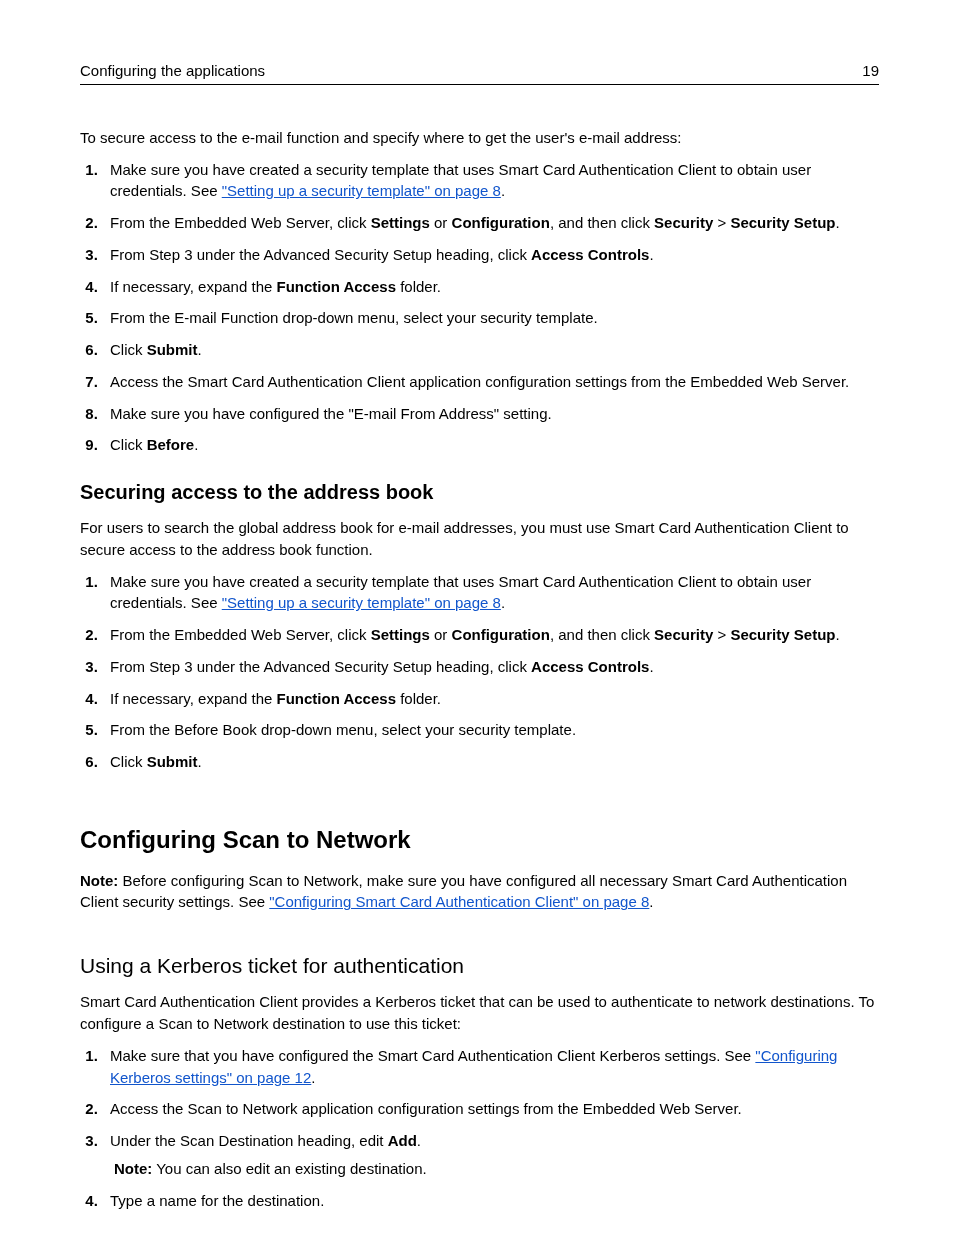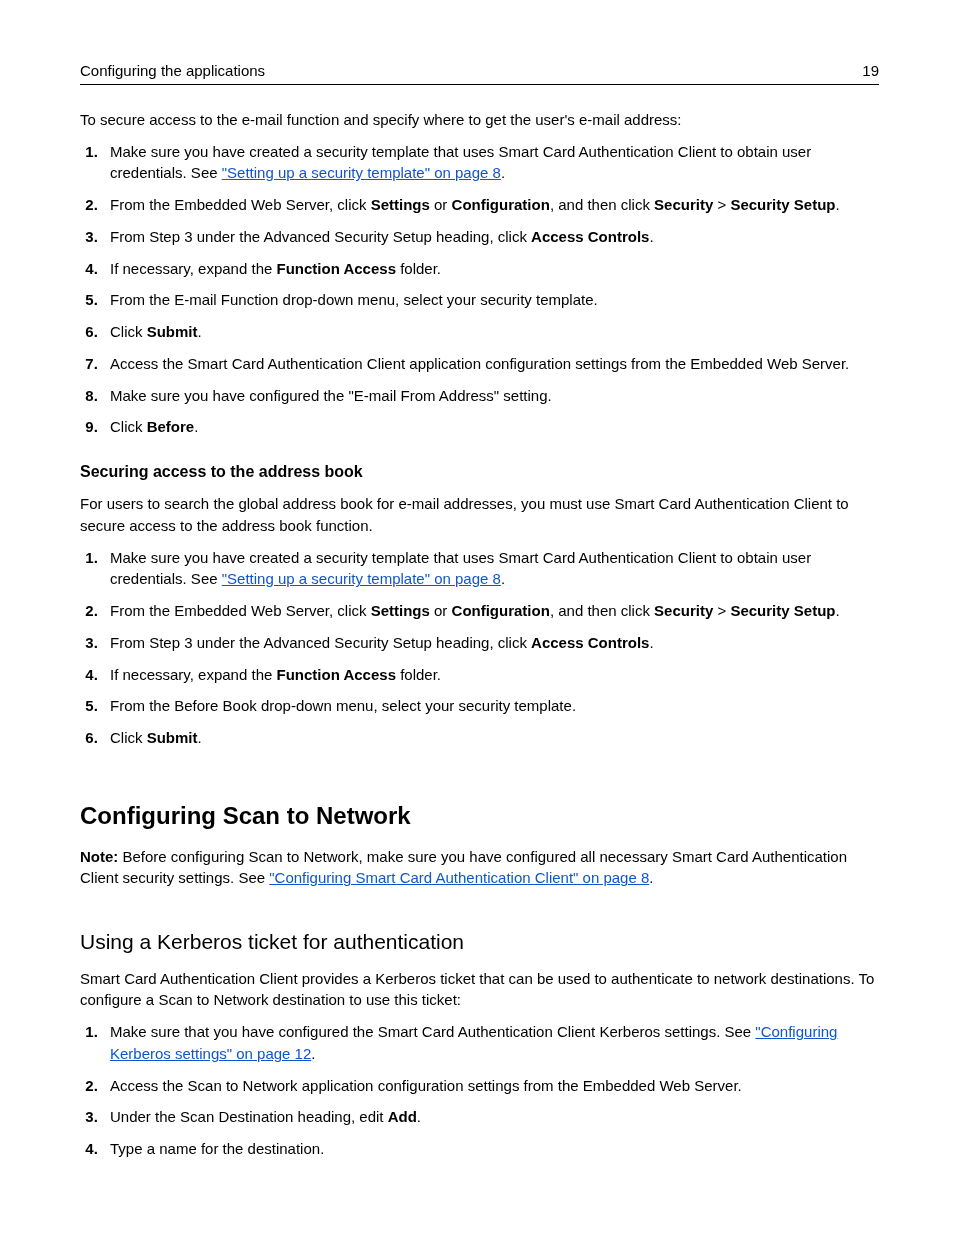--- a/index.html
+++ b/index.html
@@ -10,21 +10,21 @@
     margin: 0;
     padding: 60px 75px 60px 80px;
     box-sizing: border-box;
     width: 954px;
   }
   .header-row {
     display: flex;
     justify-content: space-between;
     border-bottom: 1px solid #000;
     padding-bottom: 2px;
-    margin-bottom: 24px;
+    margin-bottom: 42px;
     font-size: 15px;
   }
   p { margin: 10px 0; }
   ol.steps {
     padding-left: 22px;
     margin: 8px 0 18px 0;
   }
   ol.steps > li {
     padding-left: 8px;
     margin-bottom: 10px;
@@ -34,21 +34,21 @@
   }
   .sub-note {
     margin: 6px 0 0 4px;
     display: block;
   }
   a.doclink {
     color: #1155cc;
     text-decoration: underline;
   }
   h2.section {
-    font-size: 16px;
+    font-size: 20px;
     font-weight: bold;
     margin-top: 22px;
     margin-bottom: 8px;
   }
   h1.major {
     font-size: 24px;
     font-weight: bold;
     margin-top: 50px;
     margin-bottom: 12px;
   }
@@ -97,15 +97,16 @@
 <h1 class="major">Configuring Scan to Network</h1>
 <p><b>Note:</b><span> Before configuring Scan to Network, make sure you have configured all necessary Smart Card Authentication Client security settings. See </span><a class="doclink">"Configuring Smart Card Authentication Client" on page 8</a><span>.</span></p>
 
 <h2 class="sub-major">Using a Kerberos ticket for authentication</h2>
 <p>Smart Card Authentication Client provides a Kerberos ticket that can be used to authenticate to network destinations. To configure a Scan to Network destination to use this ticket:</p>
 
 <ol class="steps">
   <li><span>Make sure that you have configured the Smart Card Authentication Client Kerberos settings. See </span><a class="doclink">"Configuring Kerberos settings" on page 12</a><span>.</span></li>
   <li>Access the Scan to Network application configuration settings from the Embedded Web Server.</li>
   <li><span>Under the Scan Destination heading, edit </span><b>Add</b><span>.</span>
+    <span class="sub-note"><b>Note:</b><span> You can also edit an existing destination.</span></span>
   </li>
   <li>Type a name for the destination.</li>
 </ol>
 
 </body></html>

